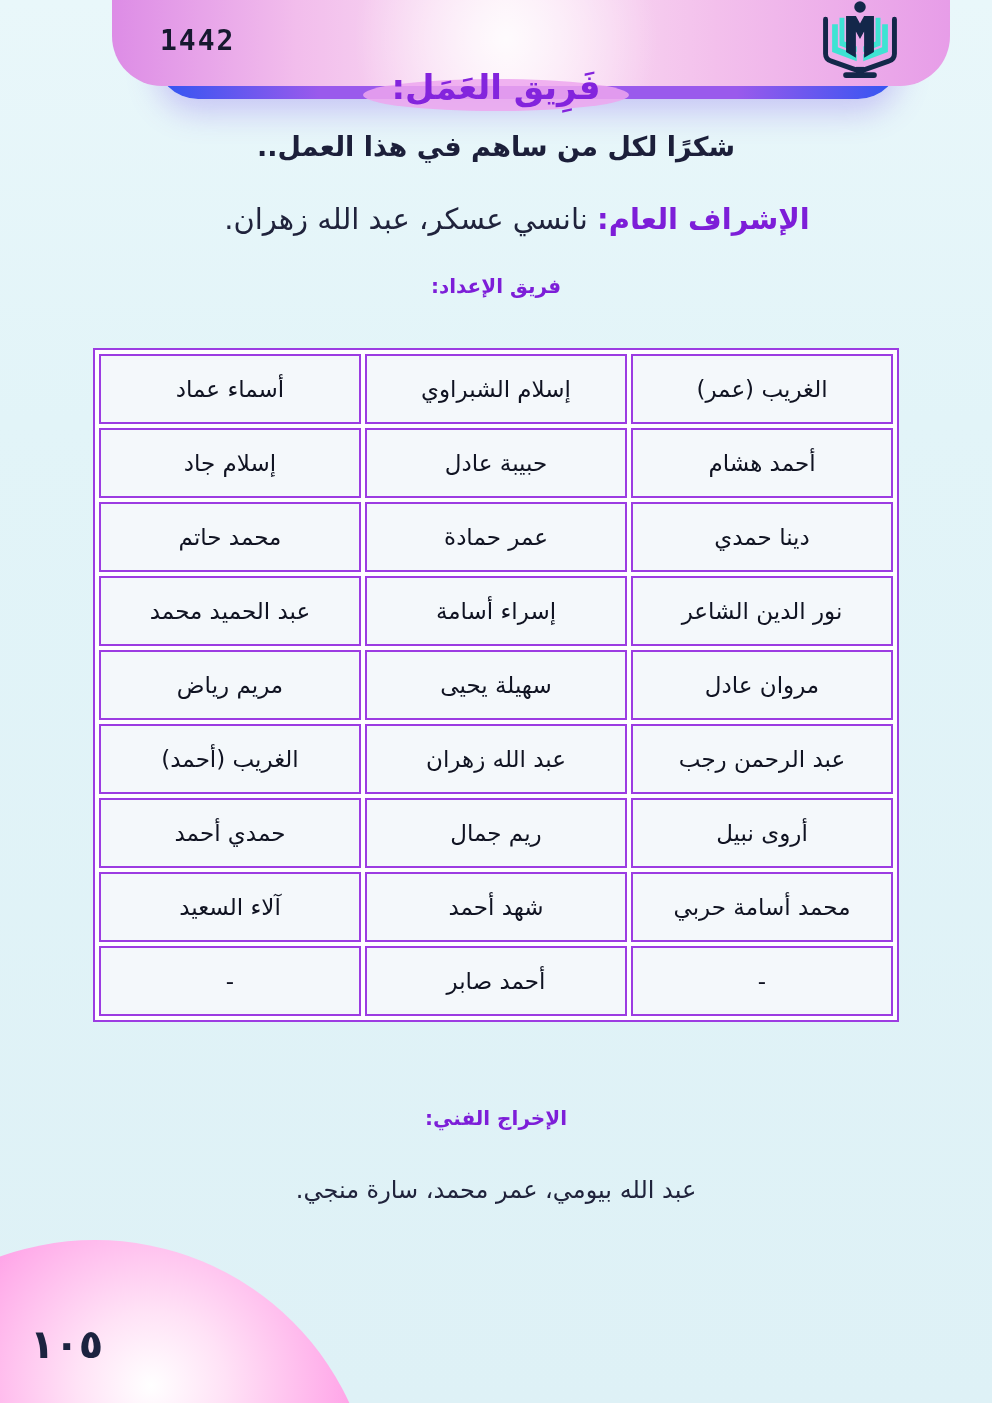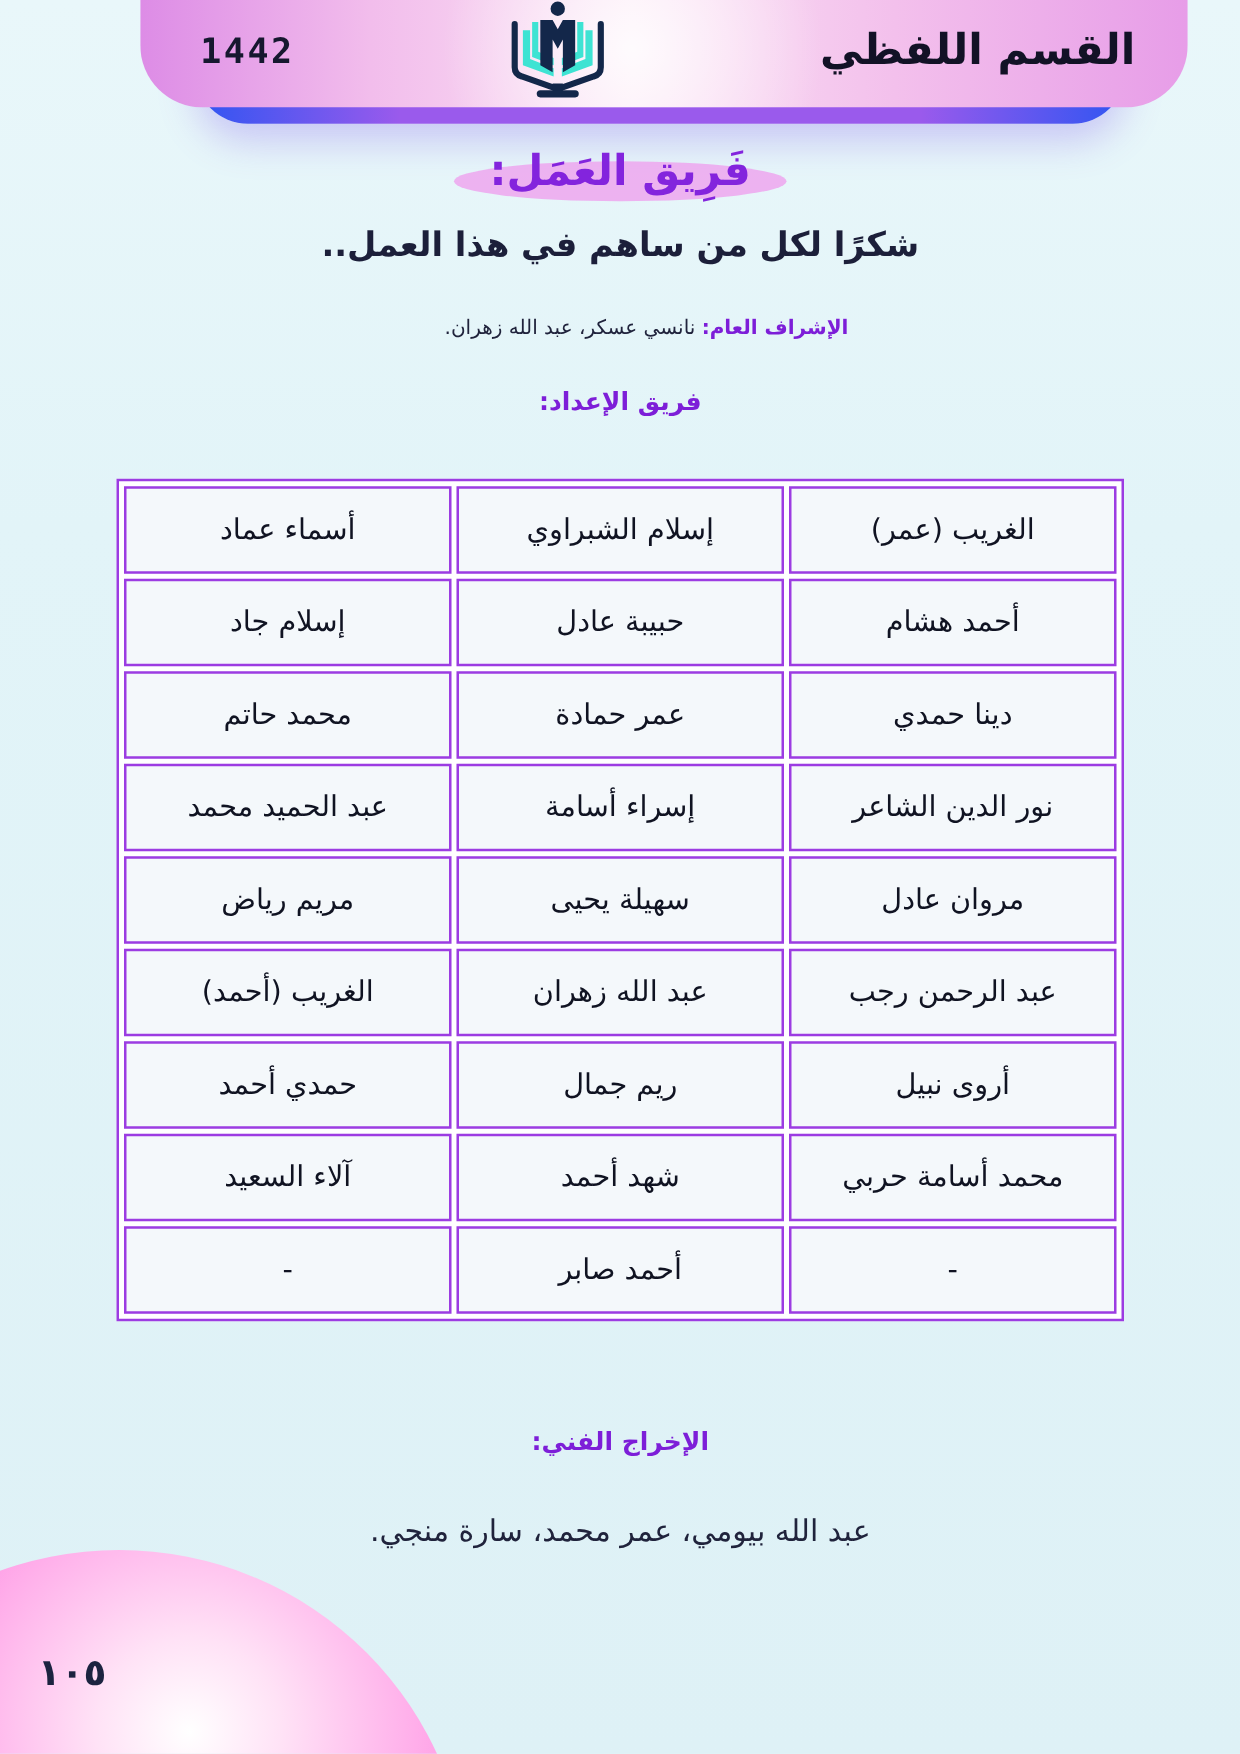--- a/index.html
+++ b/index.html
@@ -46,39 +46,39 @@
   }
   .header-year{
     font-size:28px;font-weight:bold;color:#16182f;letter-spacing:2px;
     font-family:"DejaVu Sans Mono","DejaVu Sans",monospace;
   }
   .logo{width:96px;height:82px;margin-top:-2px;}
 
   
   main{position:relative;text-align:center;color:var(--text-navy);}
   .title-wrap{
-    display:inline-block;position:relative;margin-top:117px;
+    display:inline-block;position:relative;margin-top:67px;
   }
   .title-highlight{
     position:absolute;right:-24px;left:-24px;top:12px;bottom:-4px;
     background:var(--highlight-pink);
     border-radius:50%;
     opacity:.85;
   }
   .page-title{
     position:relative;z-index:1;
     font-size:34px;font-weight:bold;color:#8324dd;
     padding:0 4px;
   }
   .thanks{
     margin-top:24px;
     font-size:27px;font-weight:bold;color:#1c1f3a;
   }
   .supervision{
-    margin-top:40px;font-size:16px;color:#20233c;margin-left:42px;
+    margin-top:40px;font-size:29px;color:#20233c;margin-left:42px;
   }
   .label-purple{color:var(--accent-purple);font-weight:bold;}
   .sub-heading{
     margin-top:38px;font-size:20px;font-weight:bold;color:var(--accent-purple);
   }
 
   
   table.team{
     margin:50px auto 0;
     width:806px;
@@ -102,32 +102,31 @@
   }
 
   
   .pink-ball{
     position:absolute;left:-185px;top:1240px;
     width:560px;height:560px;border-radius:50%;
     background:radial-gradient(circle at 60% 26%,#ffffff 0%,#ffe2f6 14%,#ffaeea 34%,#fa63d7 62%,var(--ball-pink) 85%);
   }
   .page-number{
     position:absolute;left:30px;top:1321px;
-    font-size:30px;font-weight:bold;color:#1c2340;letter-spacing:4px;
+    font-size:40px;font-weight:bold;color:#1c2340;letter-spacing:4px;
   }
 </style>
 </head>
 <body>
 
 <div class="page">
 
   <div class="header-fold"></div>
 
   <header class="header-bar">
-    <div class="header-section">القسم اللفظي</div>
 
     <div class="logo">
       <svg viewBox="0 0 110 100" width="96" height="82" aria-hidden="true">
         <g fill="none" stroke="#13274a" stroke-width="6" stroke-linecap="round" stroke-linejoin="round">
           <path d="M13 26 V68 q0 7 7 9 l31 11"></path>
           <path d="M97 26 V68 q0 7 -7 9 l-31 11"></path>
         </g>
         <g fill="#3ee3d3">
           <path d="M21 32 v34 l30 11 v-8 l-23 -9 v-28 z"></path>
           <path d="M89 32 v34 l-30 11 v-8 l23 -9 v-28 z"></path>

